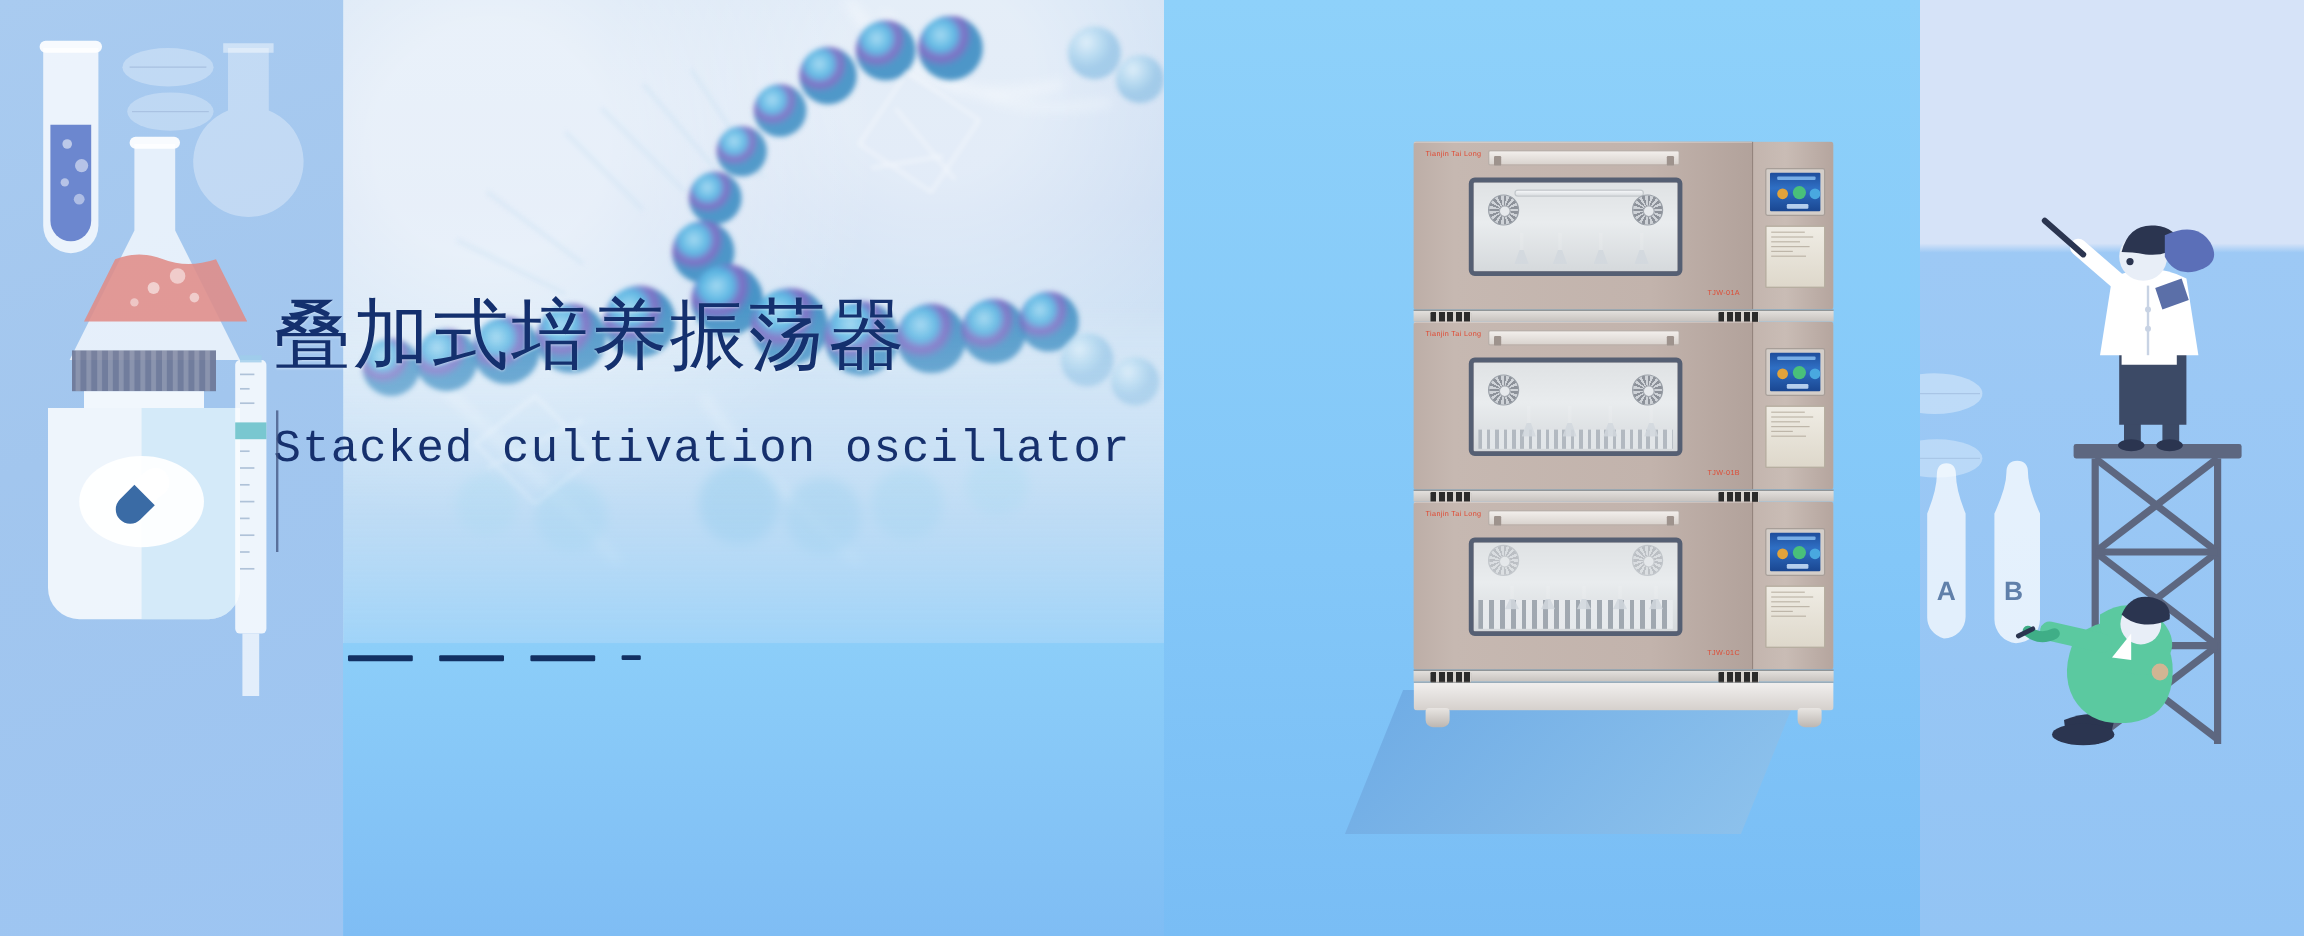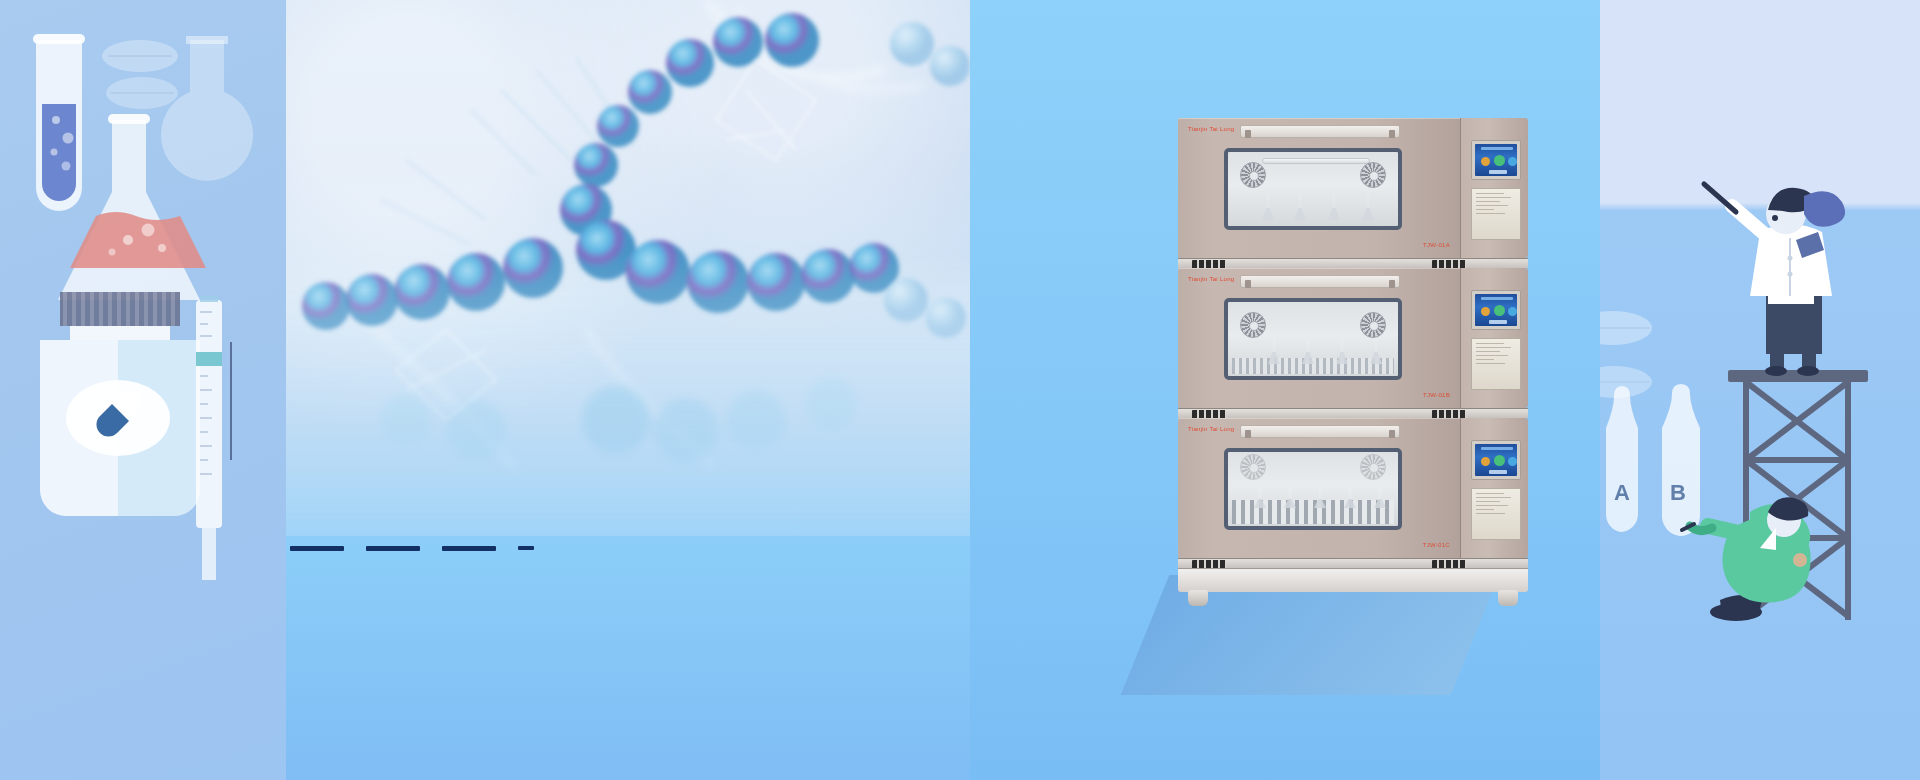--- a/index.html
+++ b/index.html
@@ -560,20 +560,22 @@
 
     <div id="base-unit">
       <div id="base-plate"></div>
       <div class="foot l"></div>
       <div class="foot r"></div>
     </div>
   </div>
 
   <div id="title-block">
     <div id="divider-line"></div>
+    <div id="main-title">叠加式培养振荡器</div>
+    <div id="sub-title">Stacked cultivation oscillator</div>
     <div class="dash-row">
       <div class="dash"></div>
       <div class="dash"></div>
       <div class="dash"></div>
       <div class="dash small"></div>
     </div>
   </div>
 
 </div>
 

